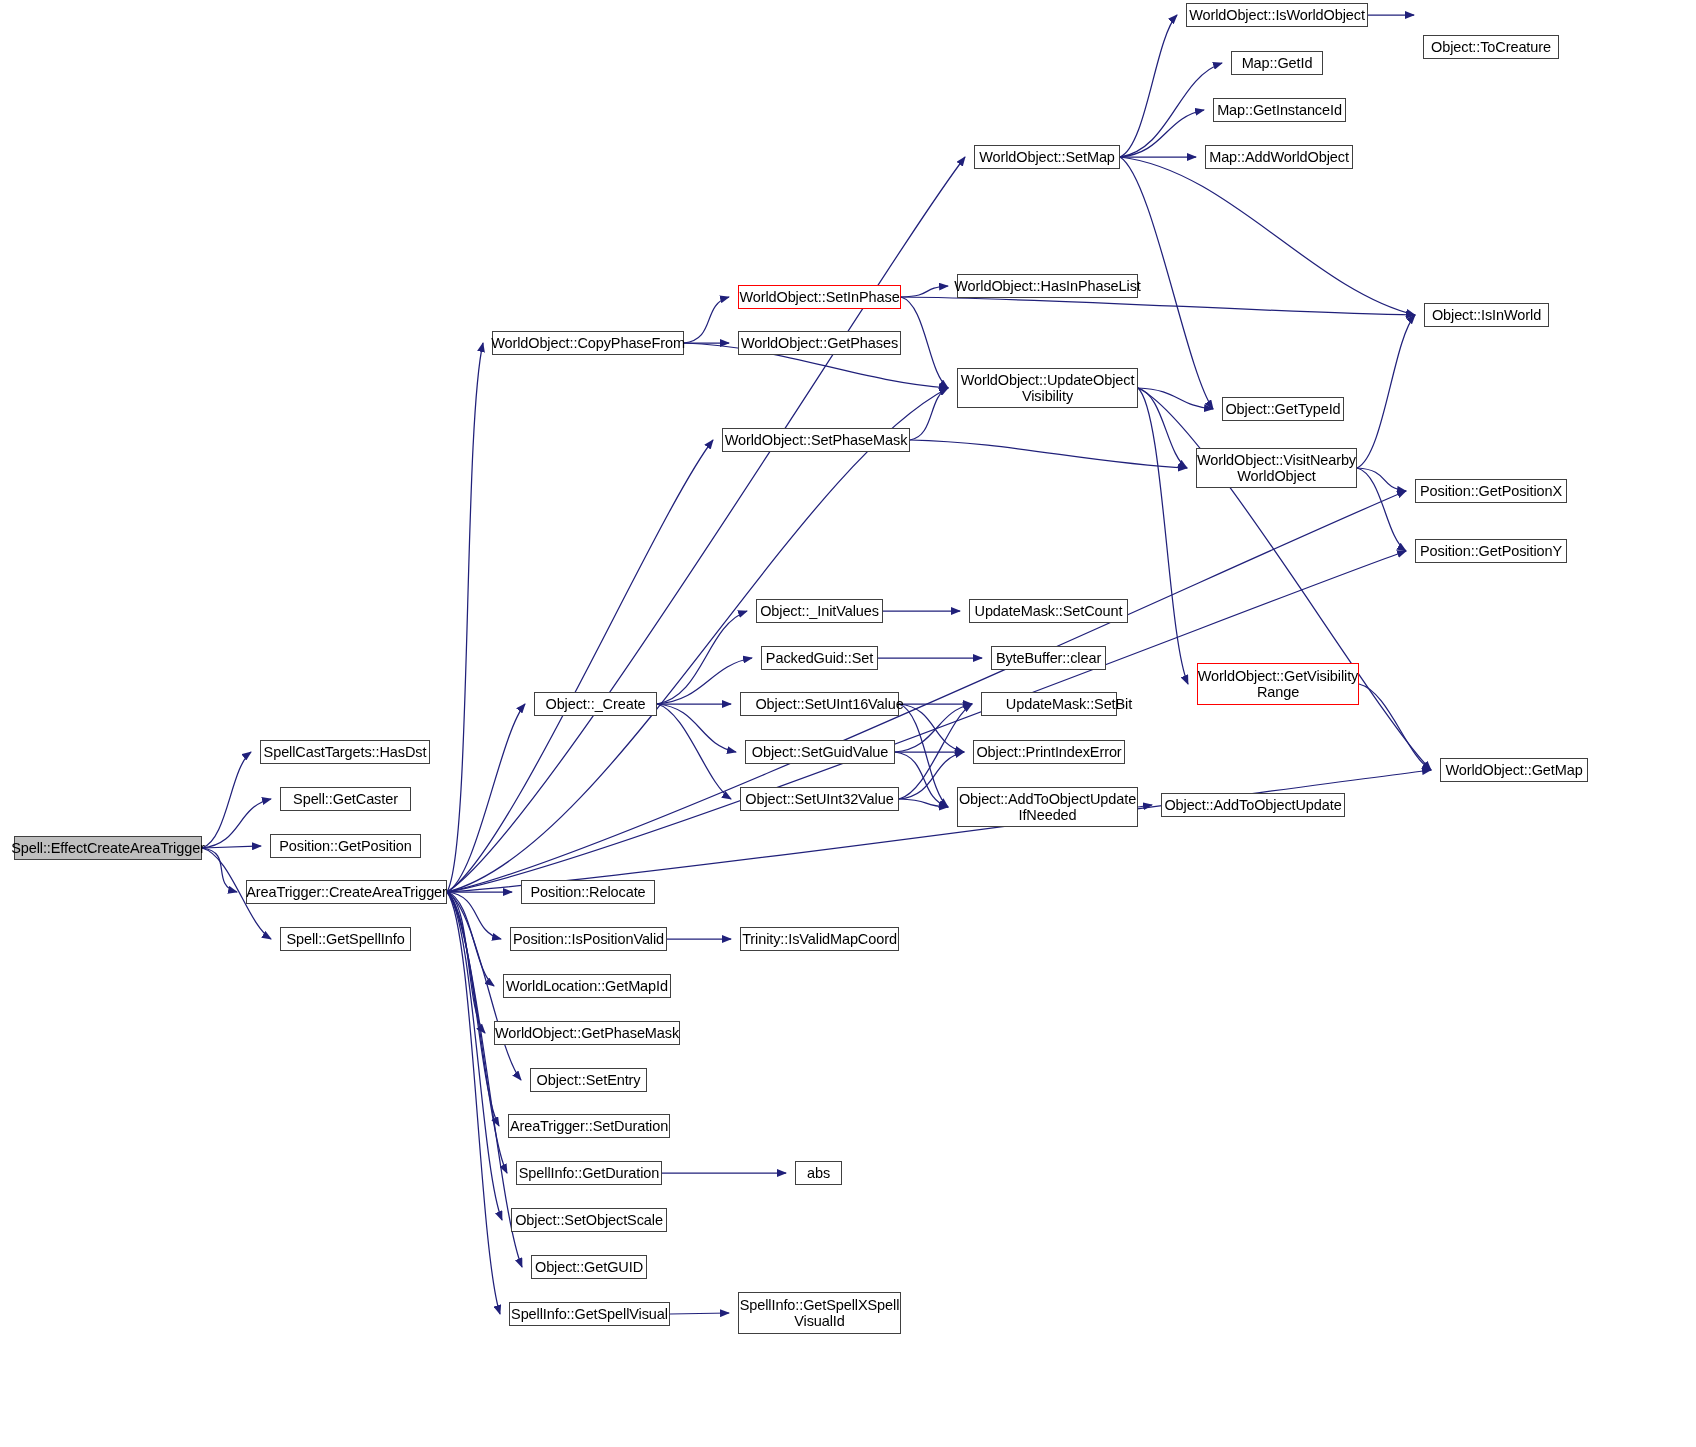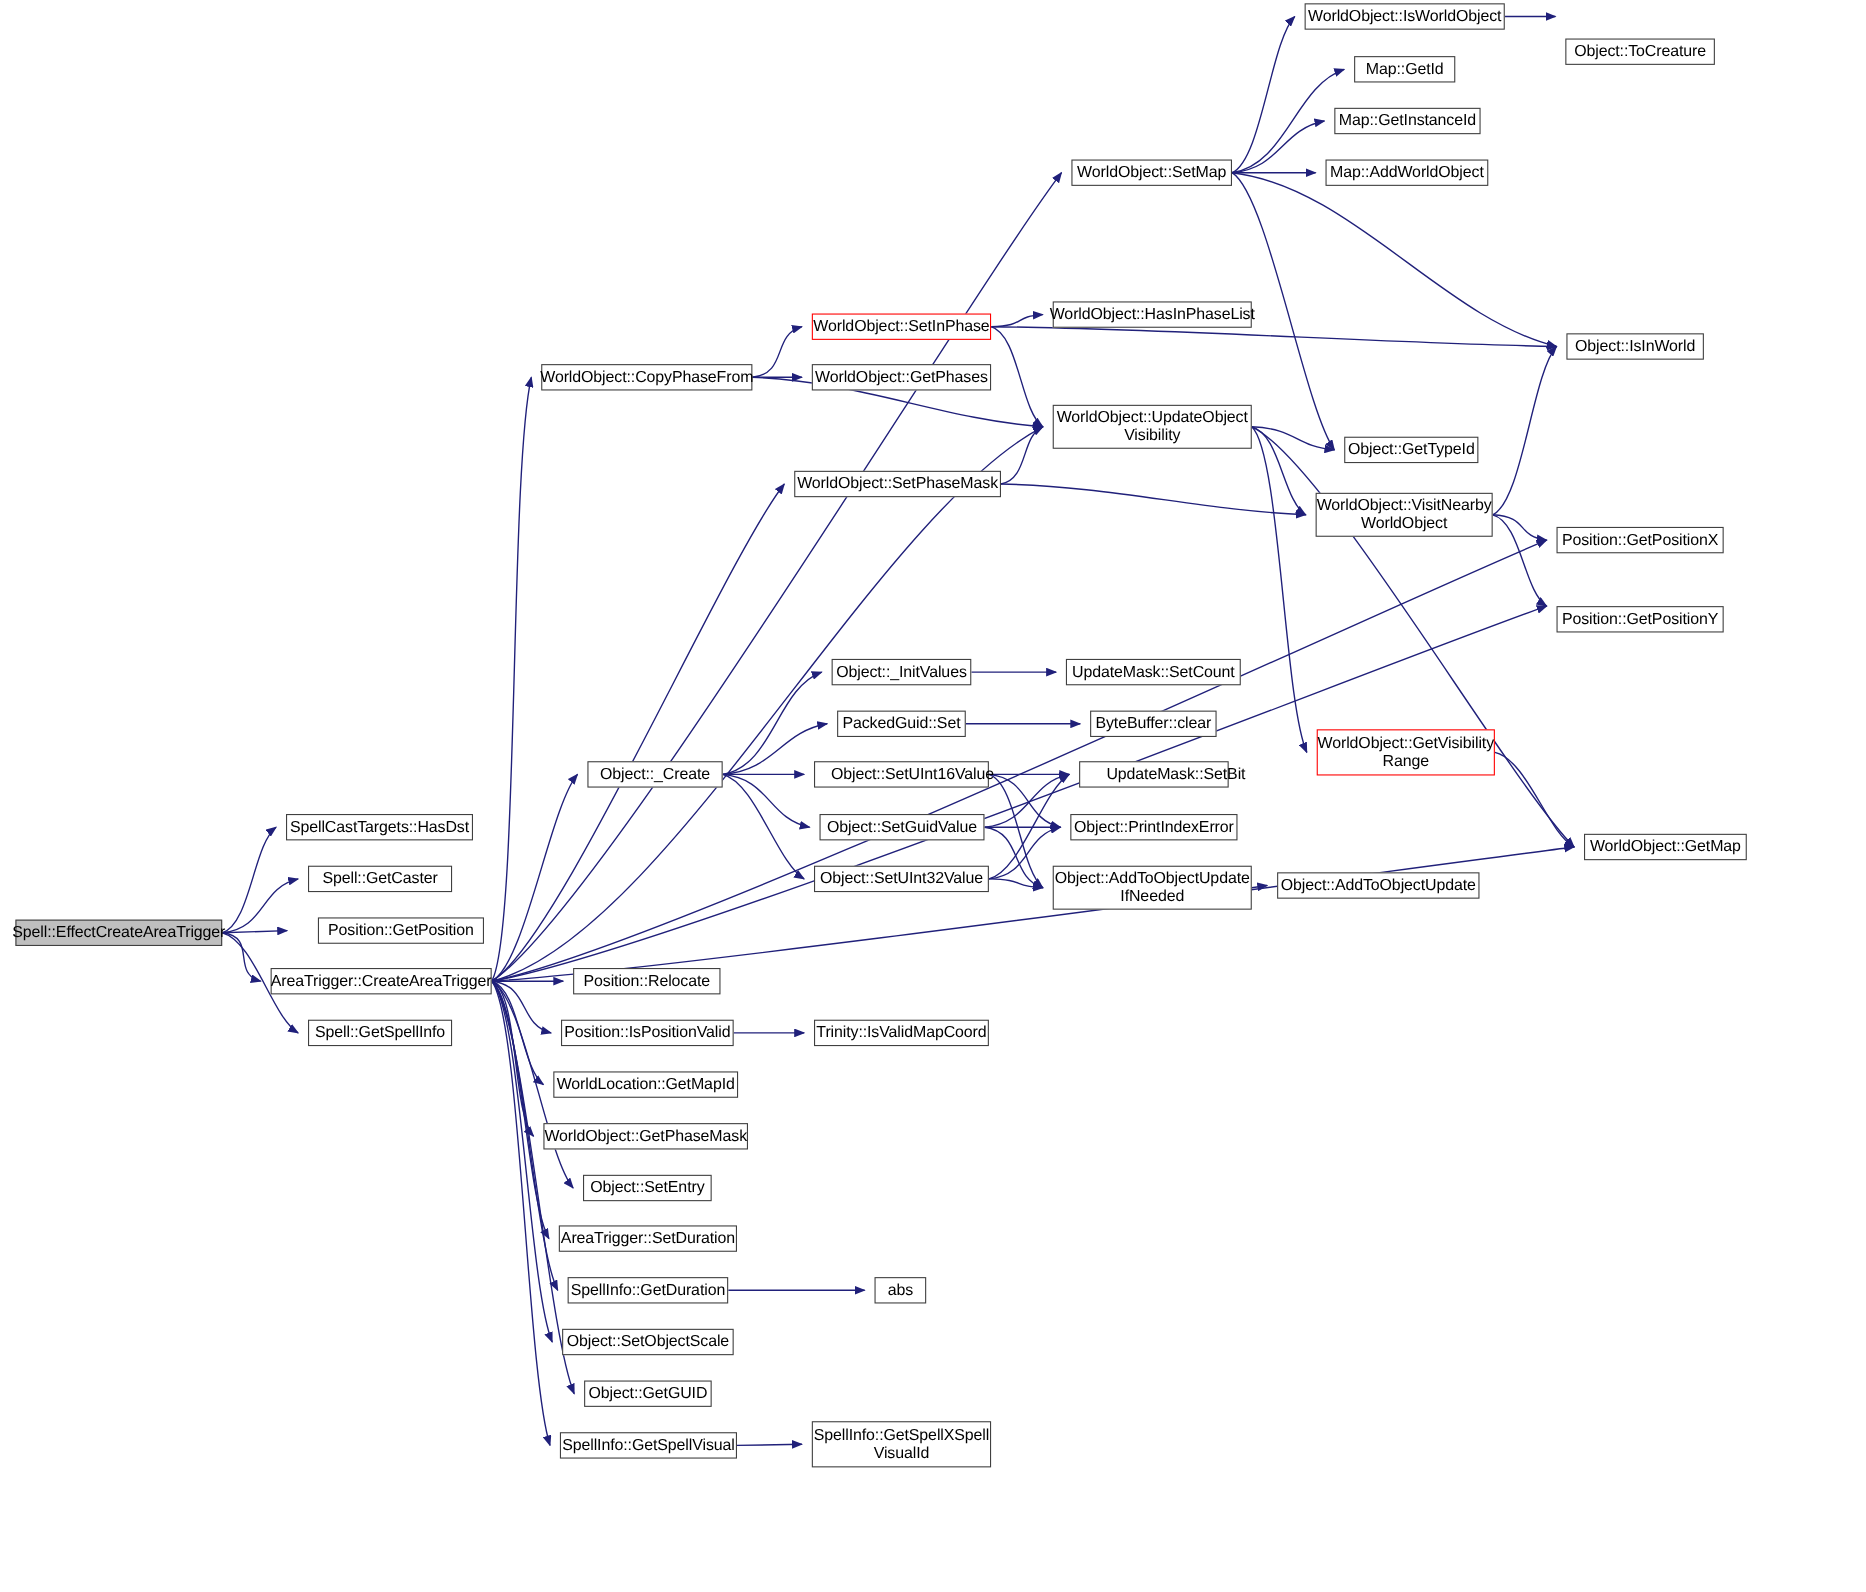--- a/index.html
+++ b/index.html
@@ -112,42 +112,42 @@
         <path d="M 1138,807 L 1152,805" fill="none" stroke="#20207a" stroke-width="1.25" marker-end="url(#arrow)"></path>
         <path d="M 667,939 L 731,939" fill="none" stroke="#20207a" stroke-width="1.25" marker-end="url(#arrow)"></path>
         <path d="M 662,1173 L 786,1173" fill="none" stroke="#20207a" stroke-width="1.25" marker-end="url(#arrow)"></path>
         <path d="M 670,1314 L 729,1313" fill="none" stroke="#20207a" stroke-width="1.25" marker-end="url(#arrow)"></path>
       </g>
   </svg>
   <div id="node-layer">
       <div class="node root" style="left: 14px; top: 836px; width: 188px; height: 24px;">Spell::EffectCreateAreaTrigger</div>
       <div class="node" style="left: 260px; top: 740px; width: 170px; height: 24px;">SpellCastTargets::HasDst</div>
       <div class="node" style="left: 280px; top: 787px; width: 131px; height: 24px;">Spell::GetCaster</div>
-      <div class="node" style="left: 270px; top: 834px; width: 151px; height: 24px; margin-left: 19px;">Position::GetPosition</div>
+      <div class="node" style="left: 270px; top: 834px; width: 151px; height: 24px;">Position::GetPosition</div>
       <div class="node" style="left: 246px; top: 880px; width: 201px; height: 24px;">AreaTrigger::CreateAreaTrigger</div>
       <div class="node" style="left: 280px; top: 927px; width: 131px; height: 24px;">Spell::GetSpellInfo</div>
       <div class="node" style="left: 492px; top: 331px; width: 192px; height: 24px;">WorldObject::CopyPhaseFrom</div>
       <div class="node redborder" style="left: 738px; top: 285px; width: 163px; height: 24px;">WorldObject::SetInPhase</div>
       <div class="node" style="left: 738px; top: 331px; width: 163px; height: 24px;">WorldObject::GetPhases</div>
       <div class="node" style="left: 722px; top: 428px; width: 188px; height: 24px;">WorldObject::SetPhaseMask</div>
       <div class="node" style="left: 957px; top: 274px; width: 181px; height: 24px;">WorldObject::HasInPhaseList</div>
       <div class="node" style="left: 957px; top: 368px; width: 181px; height: 40px;">WorldObject::UpdateObject
 Visibility</div>
       <div class="node" style="left: 974px; top: 145px; width: 146px; height: 24px;">WorldObject::SetMap</div>
       <div class="node" style="left: 1186px; top: 3px; width: 182px; height: 24px;">WorldObject::IsWorldObject</div>
       <div class="node" style="left: 1231px; top: 51px; width: 92px; height: 24px;">Map::GetId</div>
       <div class="node" style="left: 1213px; top: 98px; width: 133px; height: 24px;">Map::GetInstanceId</div>
       <div class="node" style="left: 1205px; top: 145px; width: 148px; height: 24px;">Map::AddWorldObject</div>
       <div class="node" style="left: 1423px; top: 3px; width: 136px; height: 24px; margin-top: 32px;">Object::ToCreature</div>
       <div class="node" style="left: 1424px; top: 303px; width: 125px; height: 24px;">Object::IsInWorld</div>
       <div class="node" style="left: 1222px; top: 397px; width: 122px; height: 24px;">Object::GetTypeId</div>
       <div class="node" style="left: 1196px; top: 448px; width: 161px; height: 40px;">WorldObject::VisitNearby
 WorldObject</div>
       <div class="node" style="left: 1415px; top: 479px; width: 152px; height: 24px;">Position::GetPositionX</div>
-      <div class="node" style="left: 1415px; top: 539px; width: 152px; height: 24px; margin-top: 12px;">Position::GetPositionY</div>
+      <div class="node" style="left: 1415px; top: 539px; width: 152px; height: 24px;">Position::GetPositionY</div>
       <div class="node redborder" style="left: 1197px; top: 663px; width: 162px; height: 42px;">WorldObject::GetVisibility
 Range</div>
       <div class="node" style="left: 1440px; top: 758px; width: 148px; height: 24px;">WorldObject::GetMap</div>
       <div class="node" style="left: 534px; top: 692px; width: 123px; height: 24px;">Object::_Create</div>
       <div class="node" style="left: 756px; top: 599px; width: 127px; height: 24px;">Object::_InitValues</div>
       <div class="node" style="left: 761px; top: 646px; width: 117px; height: 24px;">PackedGuid::Set</div>
       <div class="node" style="left: 740px; top: 692px; width: 159px; height: 24px; padding-left: 24px;">Object::SetUInt16Value</div>
       <div class="node" style="left: 745px; top: 740px; width: 150px; height: 24px;">Object::SetGuidValue</div>
       <div class="node" style="left: 740px; top: 787px; width: 159px; height: 24px;">Object::SetUInt32Value</div>
       <div class="node" style="left: 969px; top: 599px; width: 159px; height: 24px;">UpdateMask::SetCount</div>

